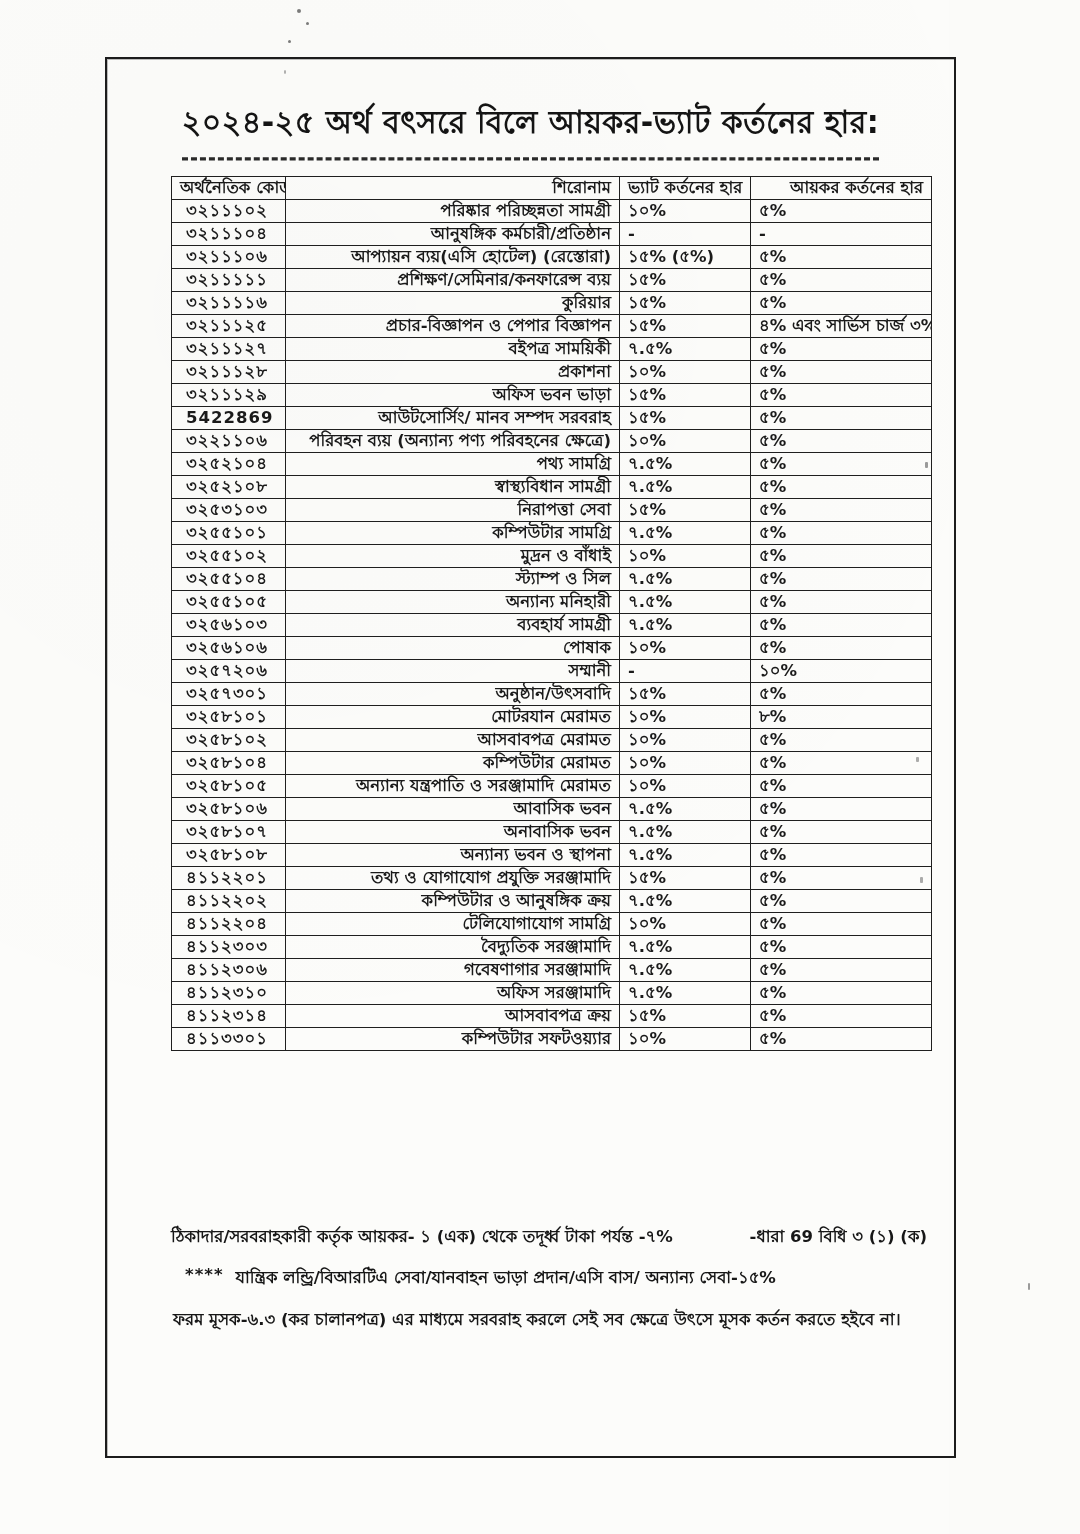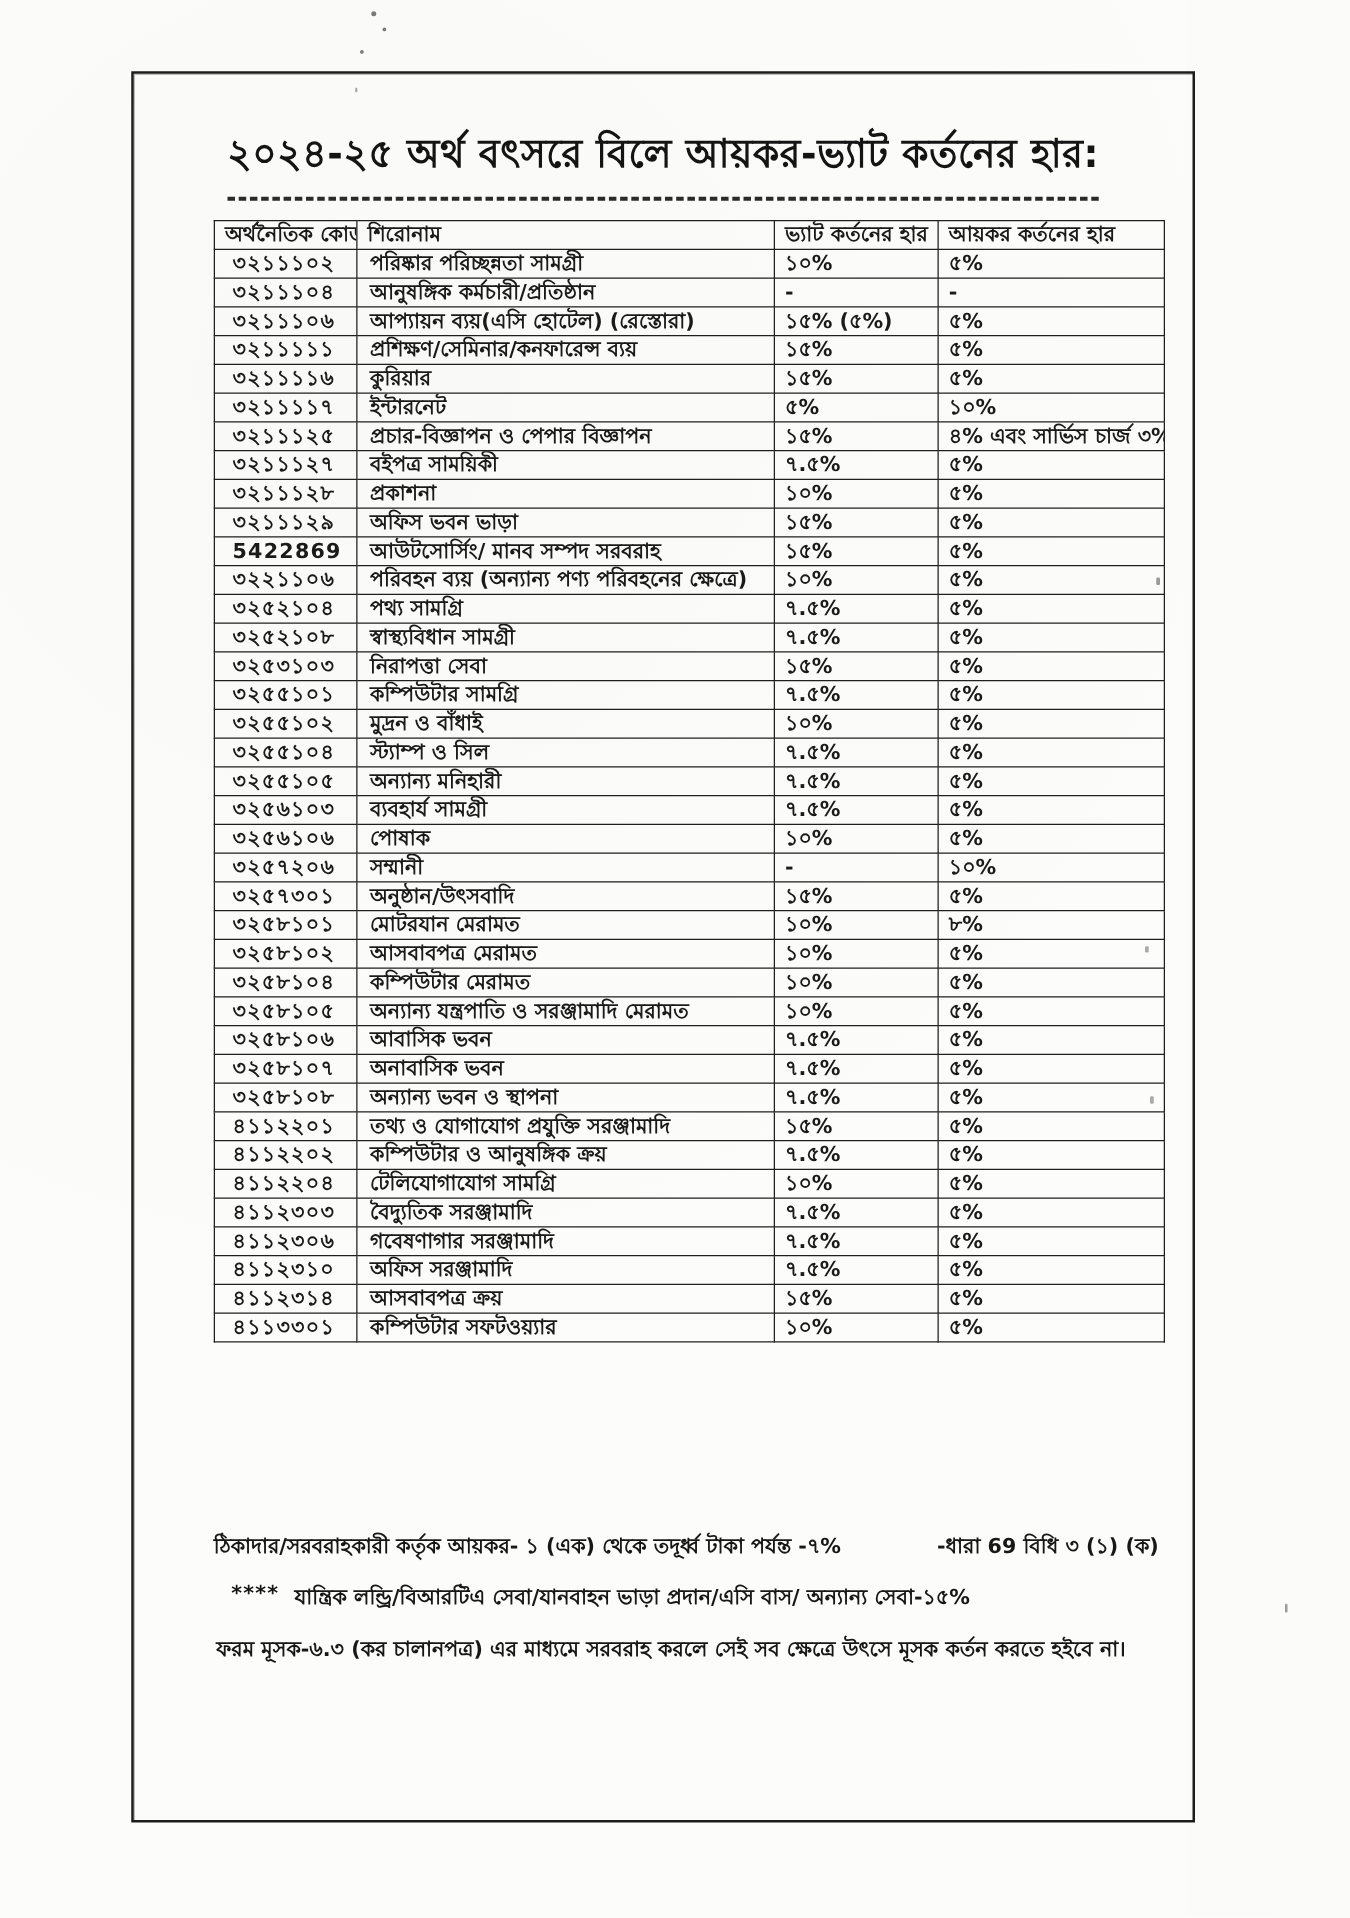--- a/index.html
+++ b/index.html
@@ -51,28 +51,28 @@
     border: 1.6px solid #1f1f1f;
     font-size: 16.5px;
     font-weight: bold;
     padding: 1px 8px;
     height: 23px;
     line-height: 20px;
     overflow: hidden;
     white-space: nowrap;
     color: #1a1a1a;
   }
-  .rate-table th { text-align: left; }
+  .rate-table th { text-align: right; }
   .col-code  { width: 114px; }
   .col-title { width: 334px; }
   .col-vat   { width: 131px; }
   .col-tax   { width: 181px; }
   .rate-table td { text-align: left; }
   .rate-table td.cell-code { padding-left: 14px; letter-spacing: 1px; }
-  .rate-table td.cell-title { padding-left: 10px; }
+  .rate-table td.cell-title { padding-left: 10px; text-align: right; }
   .notes {
     position: absolute;
     left: 64px; top: 1165px;
     width: 760px;
     font-size: 16.5px;
     font-weight: bold;
     color: #171717;
   }
   .note-row-1 {
     display: flex;
@@ -156,26 +156,20 @@
             <td class="cell-tax">৫%</td>
           </tr>
 
           <tr>
             <td class="cell-code">৩২১১১১৬</td>
             <td class="cell-title">কুরিয়ার</td>
             <td class="cell-vat">১৫%</td>
             <td class="cell-tax">৫%</td>
           </tr>
 
-          <tr>
-            <td class="cell-code">৩২১১১১৭</td>
-            <td class="cell-title">ইন্টারনেট</td>
-            <td class="cell-vat">৫%</td>
-            <td class="cell-tax">১০%</td>
-          </tr>
 
           <tr>
             <td class="cell-code">৩২১১১২৫</td>
             <td class="cell-title">প্রচার-বিজ্ঞাপন ও পেপার বিজ্ঞাপন</td>
             <td class="cell-vat">১৫%</td>
             <td class="cell-tax">৪% এবং সার্ভিস চার্জ ৩%</td>
           </tr>
 
           <tr>
             <td class="cell-code">৩২১১১২৭</td>

